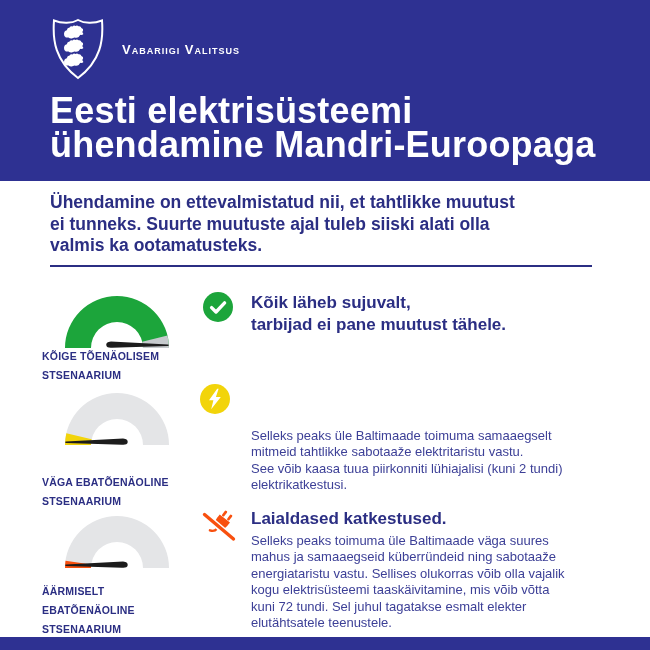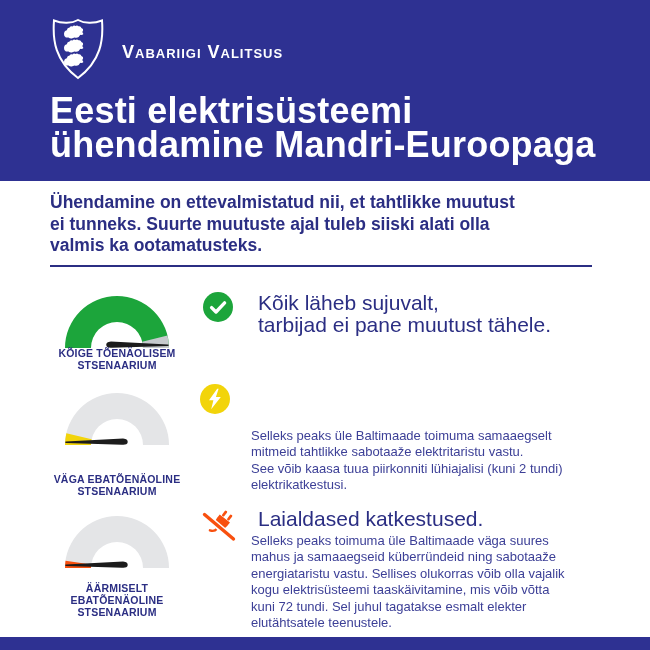--- a/index.html
+++ b/index.html
@@ -4,43 +4,43 @@
 <style>
   html,body{margin:0;padding:0;background:#fff;}
   #canvas{
     position:relative;width:650px;height:650px;overflow:hidden;background:#ffffff;
     font-family:"Liberation Sans","DejaVu Sans",sans-serif;
   }
   .abs{position:absolute;}
   
   #header{left:0;top:0;width:650px;height:181px;background:#2E3192;}
   #org-name{
-    left:122px;top:42px;color:#ffffff;font-size:18px;font-weight:bold;
+    left:122px;top:42px;color:#ffffff;font-size:13px;font-weight:bold;
     font-variant:small-caps;letter-spacing:1px;
   }
   #header-title{
     left:50px;top:94px;color:#ffffff;font-size:36px;font-weight:bold;
     line-height:34px;white-space:pre-line;letter-spacing:.2px;
   }
   
   #intro-text{
     left:50px;top:192px;width:560px;color:#2B2E83;font-size:17.5px;font-weight:bold;
     line-height:21.5px;white-space:pre-line;
   }
   #separator{left:50px;top:265px;width:542px;height:2px;background:#2B2E83;}
   
   .gauge{position:absolute;}
   .gauge-label{
-    position:absolute;width:150px;text-align:center;color:#2B2E83;
-    font-size:10.5px;font-weight:bold;line-height:12px;white-space:pre-line;
+    position:absolute;width:150px;color:#2B2E83;
+    font-size:10.5px;font-weight:bold;line-height:19px;white-space:pre-line;
     letter-spacing:.2px;
   }
   .icon{position:absolute;}
   .scenario-title{
-    position:absolute;left:258px;color:#2B2E83;font-size:21px;font-weight:normal;
+    position:absolute;left:251px;color:#2B2E83;font-size:17px;font-weight:bold;
     line-height:21.5px;white-space:pre-line;
   }
   .scenario-body{
     position:absolute;left:251px;width:400px;color:#3D4097;font-size:13px;
     line-height:16.4px;white-space:pre-line;
   }
   #footer-bar{left:0;top:637px;width:650px;height:13px;background:#2E3192;}
 </style>
 </head>
 <body>

